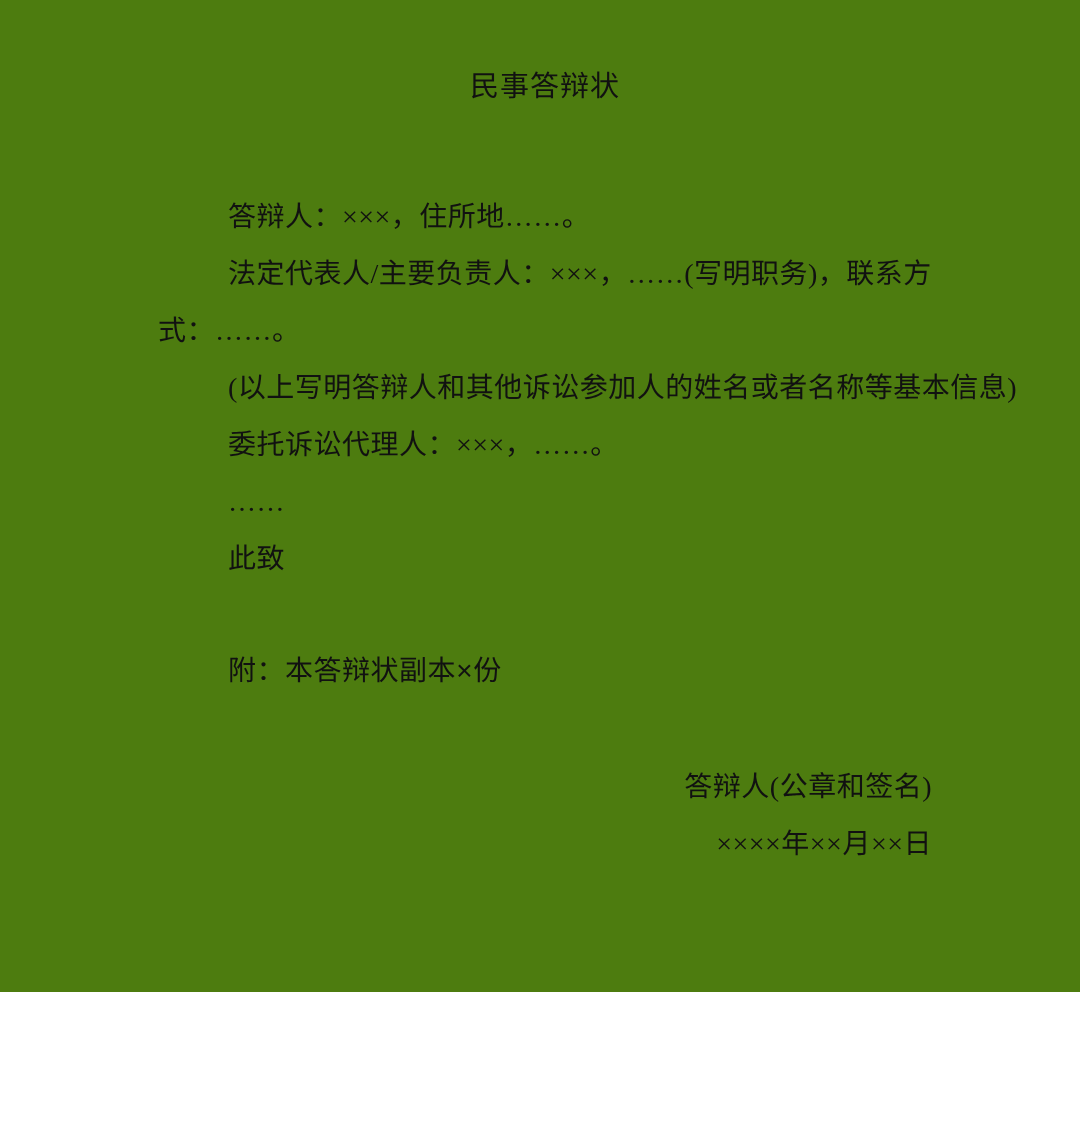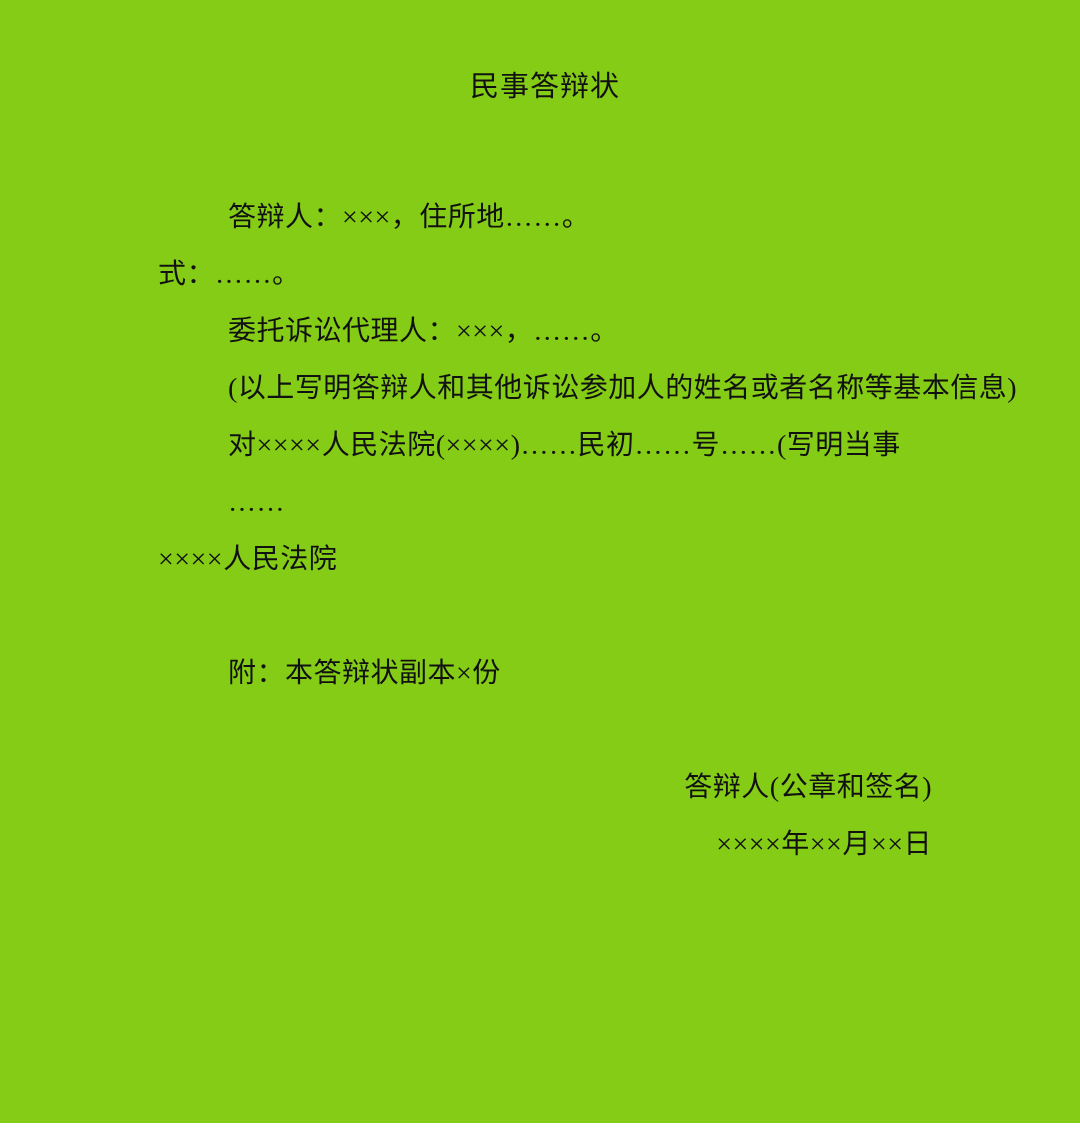--- a/index.html
+++ b/index.html
@@ -9,22 +9,22 @@
   body {
     width: 1080px;
     height: 1148px;
     background: #ffffff;
     overflow: hidden;
     font-family: "Liberation Serif", "DejaVu Serif", serif;
   }
   .page {
     position: relative;
     width: 1080px;
-    height: 1123px;
-    background: #84cc16;
+    height: 992px;
+    background: #4d7c0f;
     color: #111111;
     box-sizing: border-box;
     padding: 68px 148px 0 158px;
   }
   .doc-title {
     text-align: center;
     font-size: 29px;
     line-height: 36px;
     letter-spacing: 1px;
     font-weight: 400;
@@ -39,41 +39,42 @@
     white-space: nowrap;
   }
   .indent {
     padding-left: 70px;
   }
   .flush {
     padding-left: 0;
   }
   .attachment {
     margin-top: 57px;
+    font-family: Liberation Mono, monospace;
   }
   .sign-block {
     margin-top: 57px;
     text-align: right;
   }
 </style>
 </head>
 <body>
 
 <div class="page">
 
   <div class="doc-title">民事答辩状</div>
 
   <div class="body-block">
     <div class="line indent">答辩人：×××，住所地……。</div>
+    <div class="line indent">法定代表人/主要负责人：×××，……(写明职务)，联系方</div>
     <div class="line flush">式：……。</div>
+    <div class="line indent">(以上写明答辩人和其他诉讼参加人的姓名或者名称等基本信息)</div>
     <div class="line indent">委托诉讼代理人：×××，……。</div>
-    <div class="line indent">(以上写明答辩人和其他诉讼参加人的姓名或者名称等基本信息)</div>
-    <div class="line indent">对××××人民法院(××××)……民初……号……(写明当事</div>
     <div class="line indent">……</div>
-    <div class="line flush">××××人民法院</div>
+    <div class="line indent">此致</div>
 
     <div class="line indent attachment">附：本答辩状副本×份</div>
 
     <div class="sign-block">
       <div class="line">答辩人(公章和签名)</div>
       <div class="line">××××年××月××日</div>
     </div>
   </div>
 
 </div>

